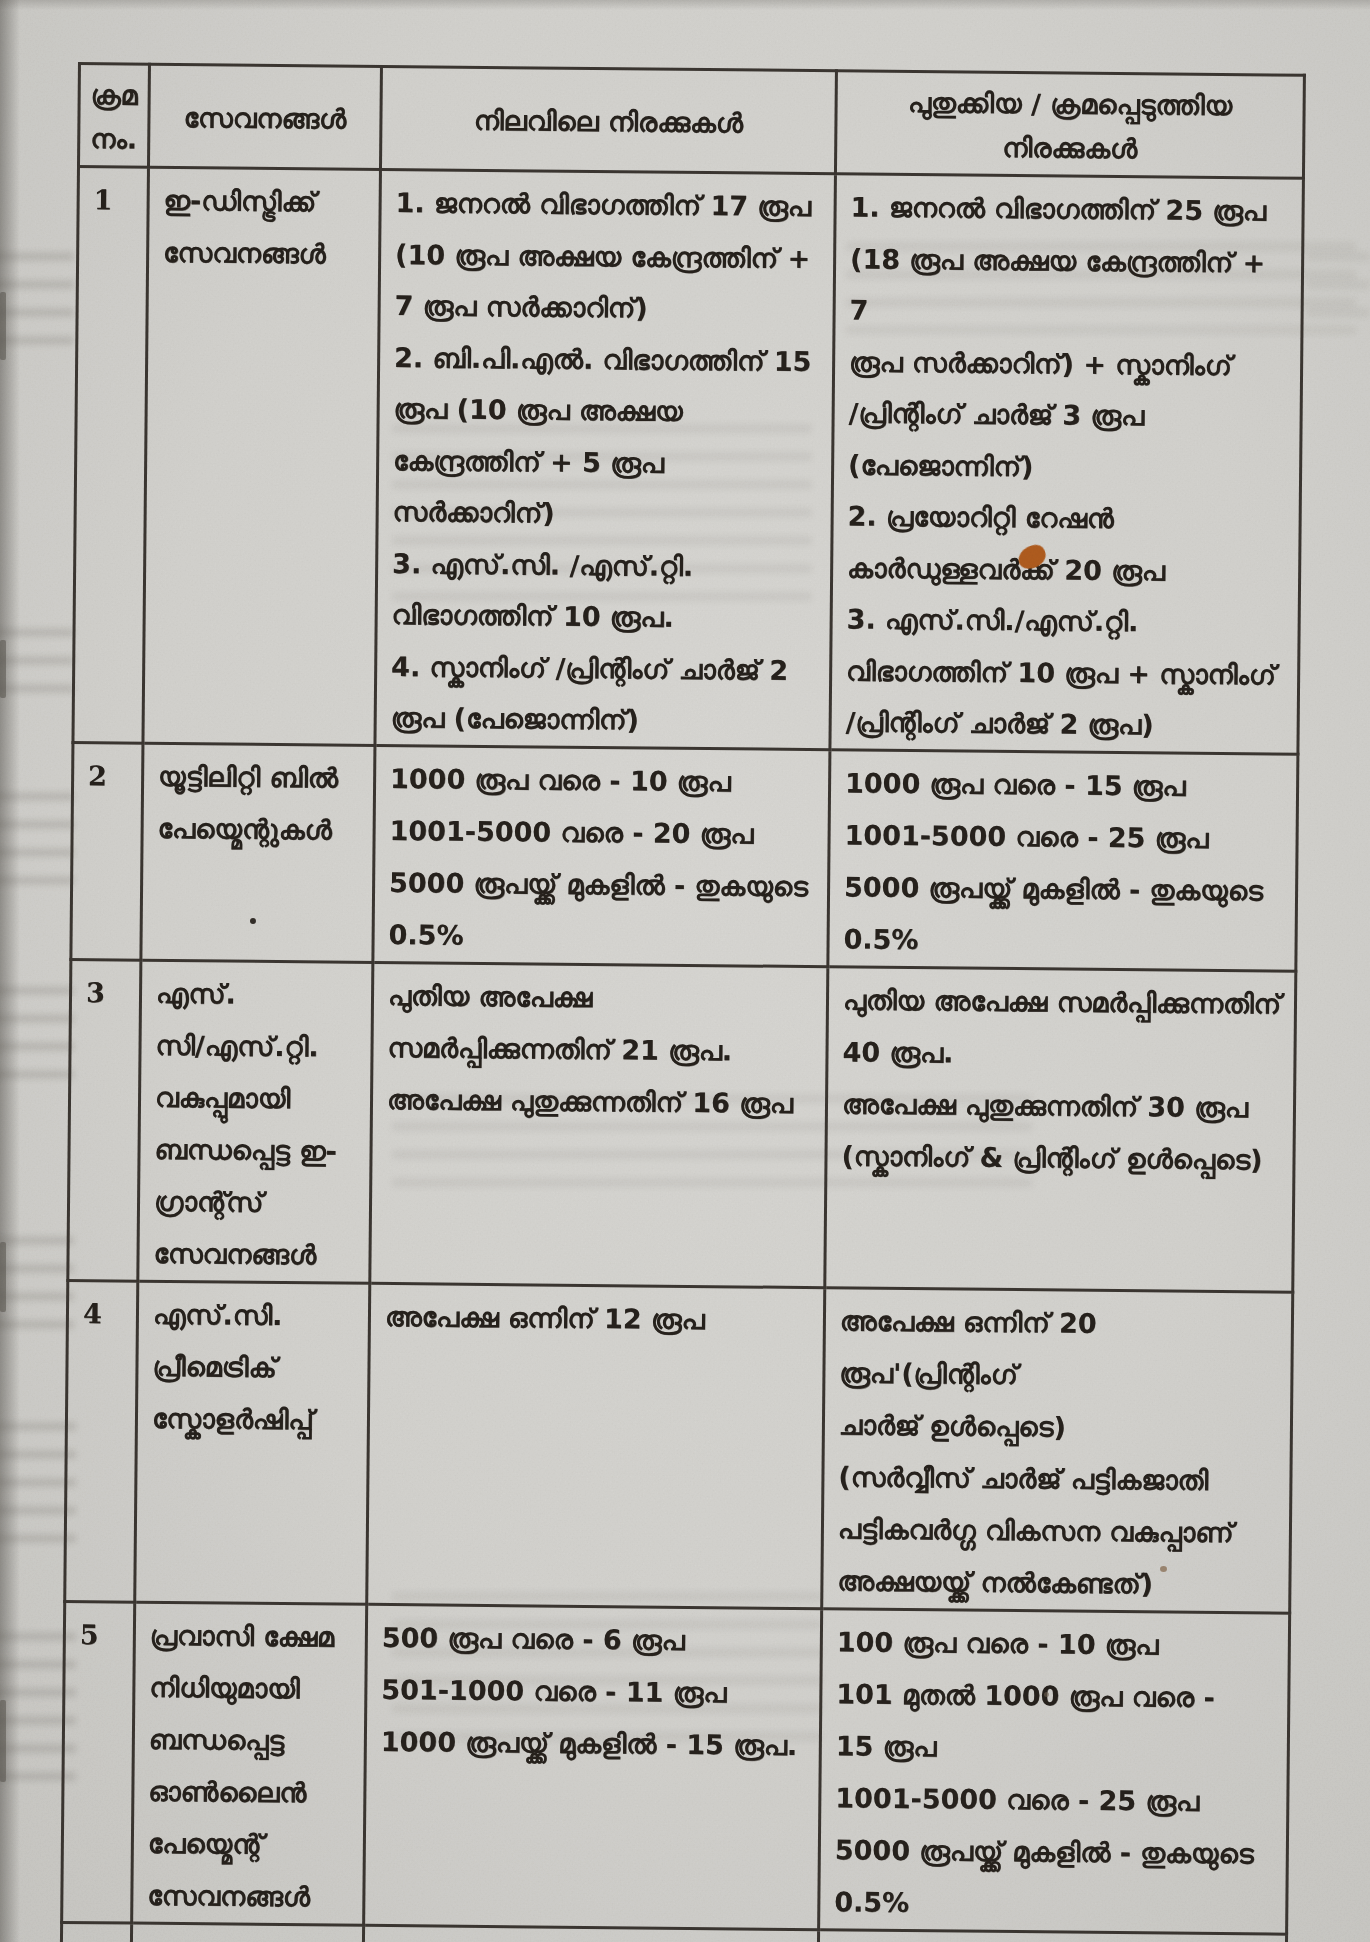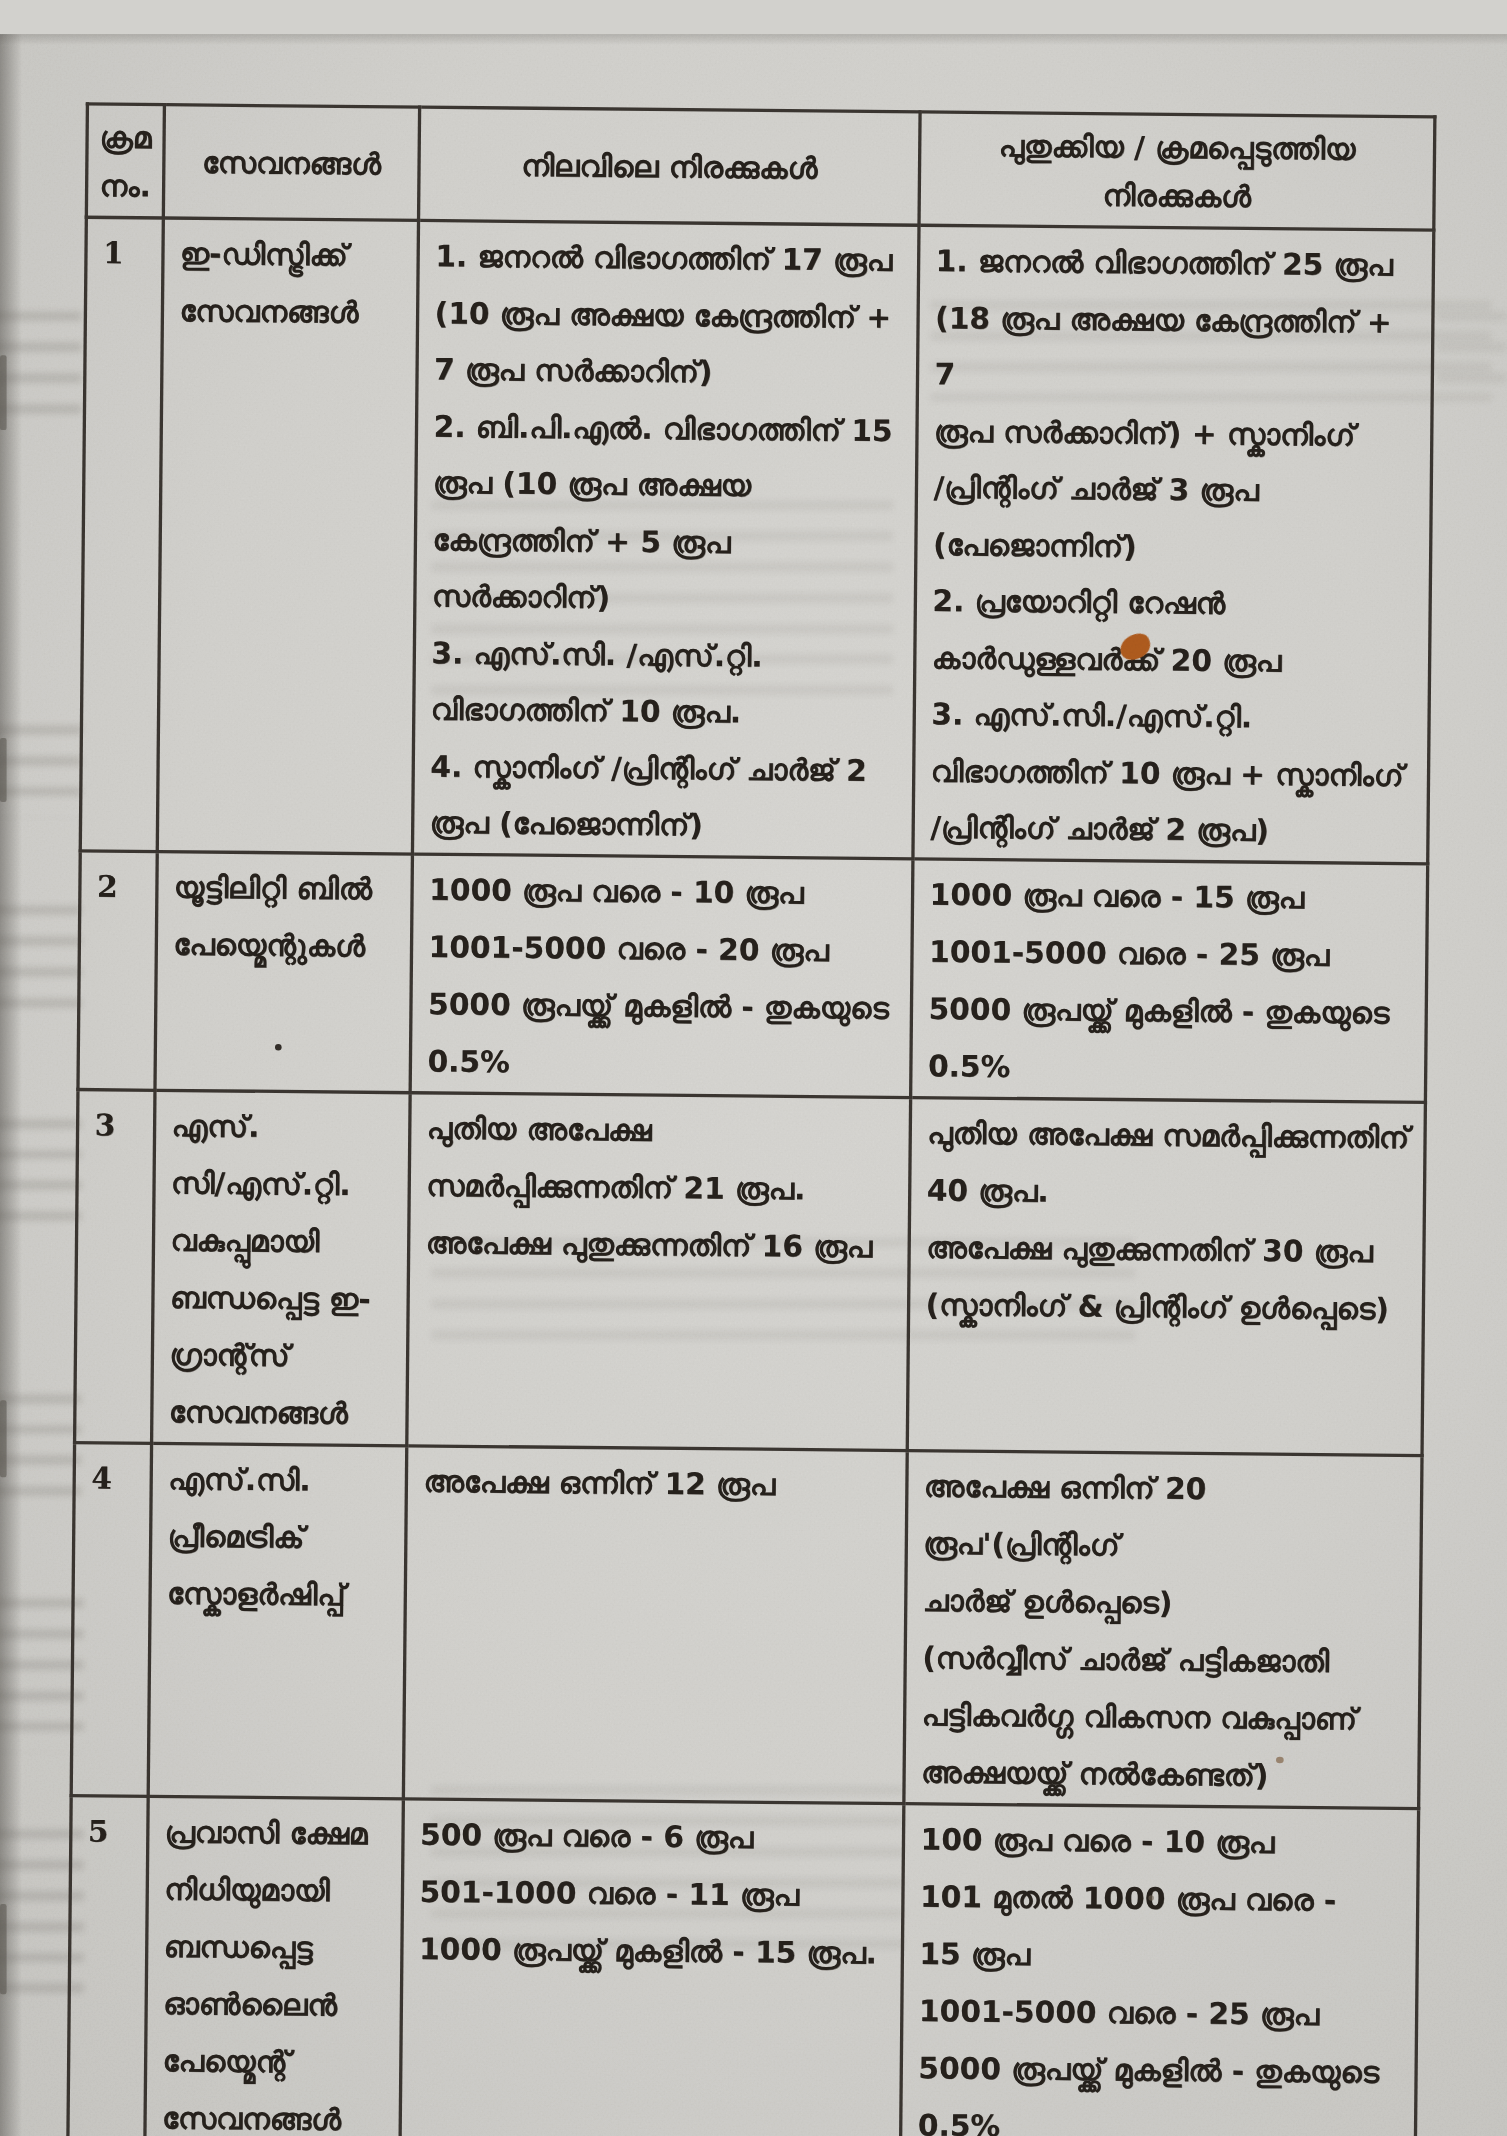--- a/index.html
+++ b/index.html
@@ -4,21 +4,20 @@
 <style>
   html,body{margin:0;padding:0;}
   body{
     width:1370px;height:1942px;position:relative;overflow:hidden;
     background:#d2d1cd;
     font-family:"DejaVu Sans", sans-serif;
   }
   .page{
     position:absolute;inset:0;overflow:hidden;
     background:radial-gradient(ellipse at 52% 42%, #d9d8d4 0%, #d4d3cf 55%, #c8c7c3 100%);
-    margin-top:31px;
   }
   .edge-left{
     position:absolute;left:0;top:0;width:20px;height:100%;
     background:linear-gradient(90deg, rgba(70,67,62,.45), rgba(70,67,62,0));
   }
   .edge-top{
     position:absolute;left:0;top:0;width:100%;height:10px;
     background:linear-gradient(180deg, rgba(90,87,82,.25), rgba(90,87,82,0));
   }
   .edge-dash{

